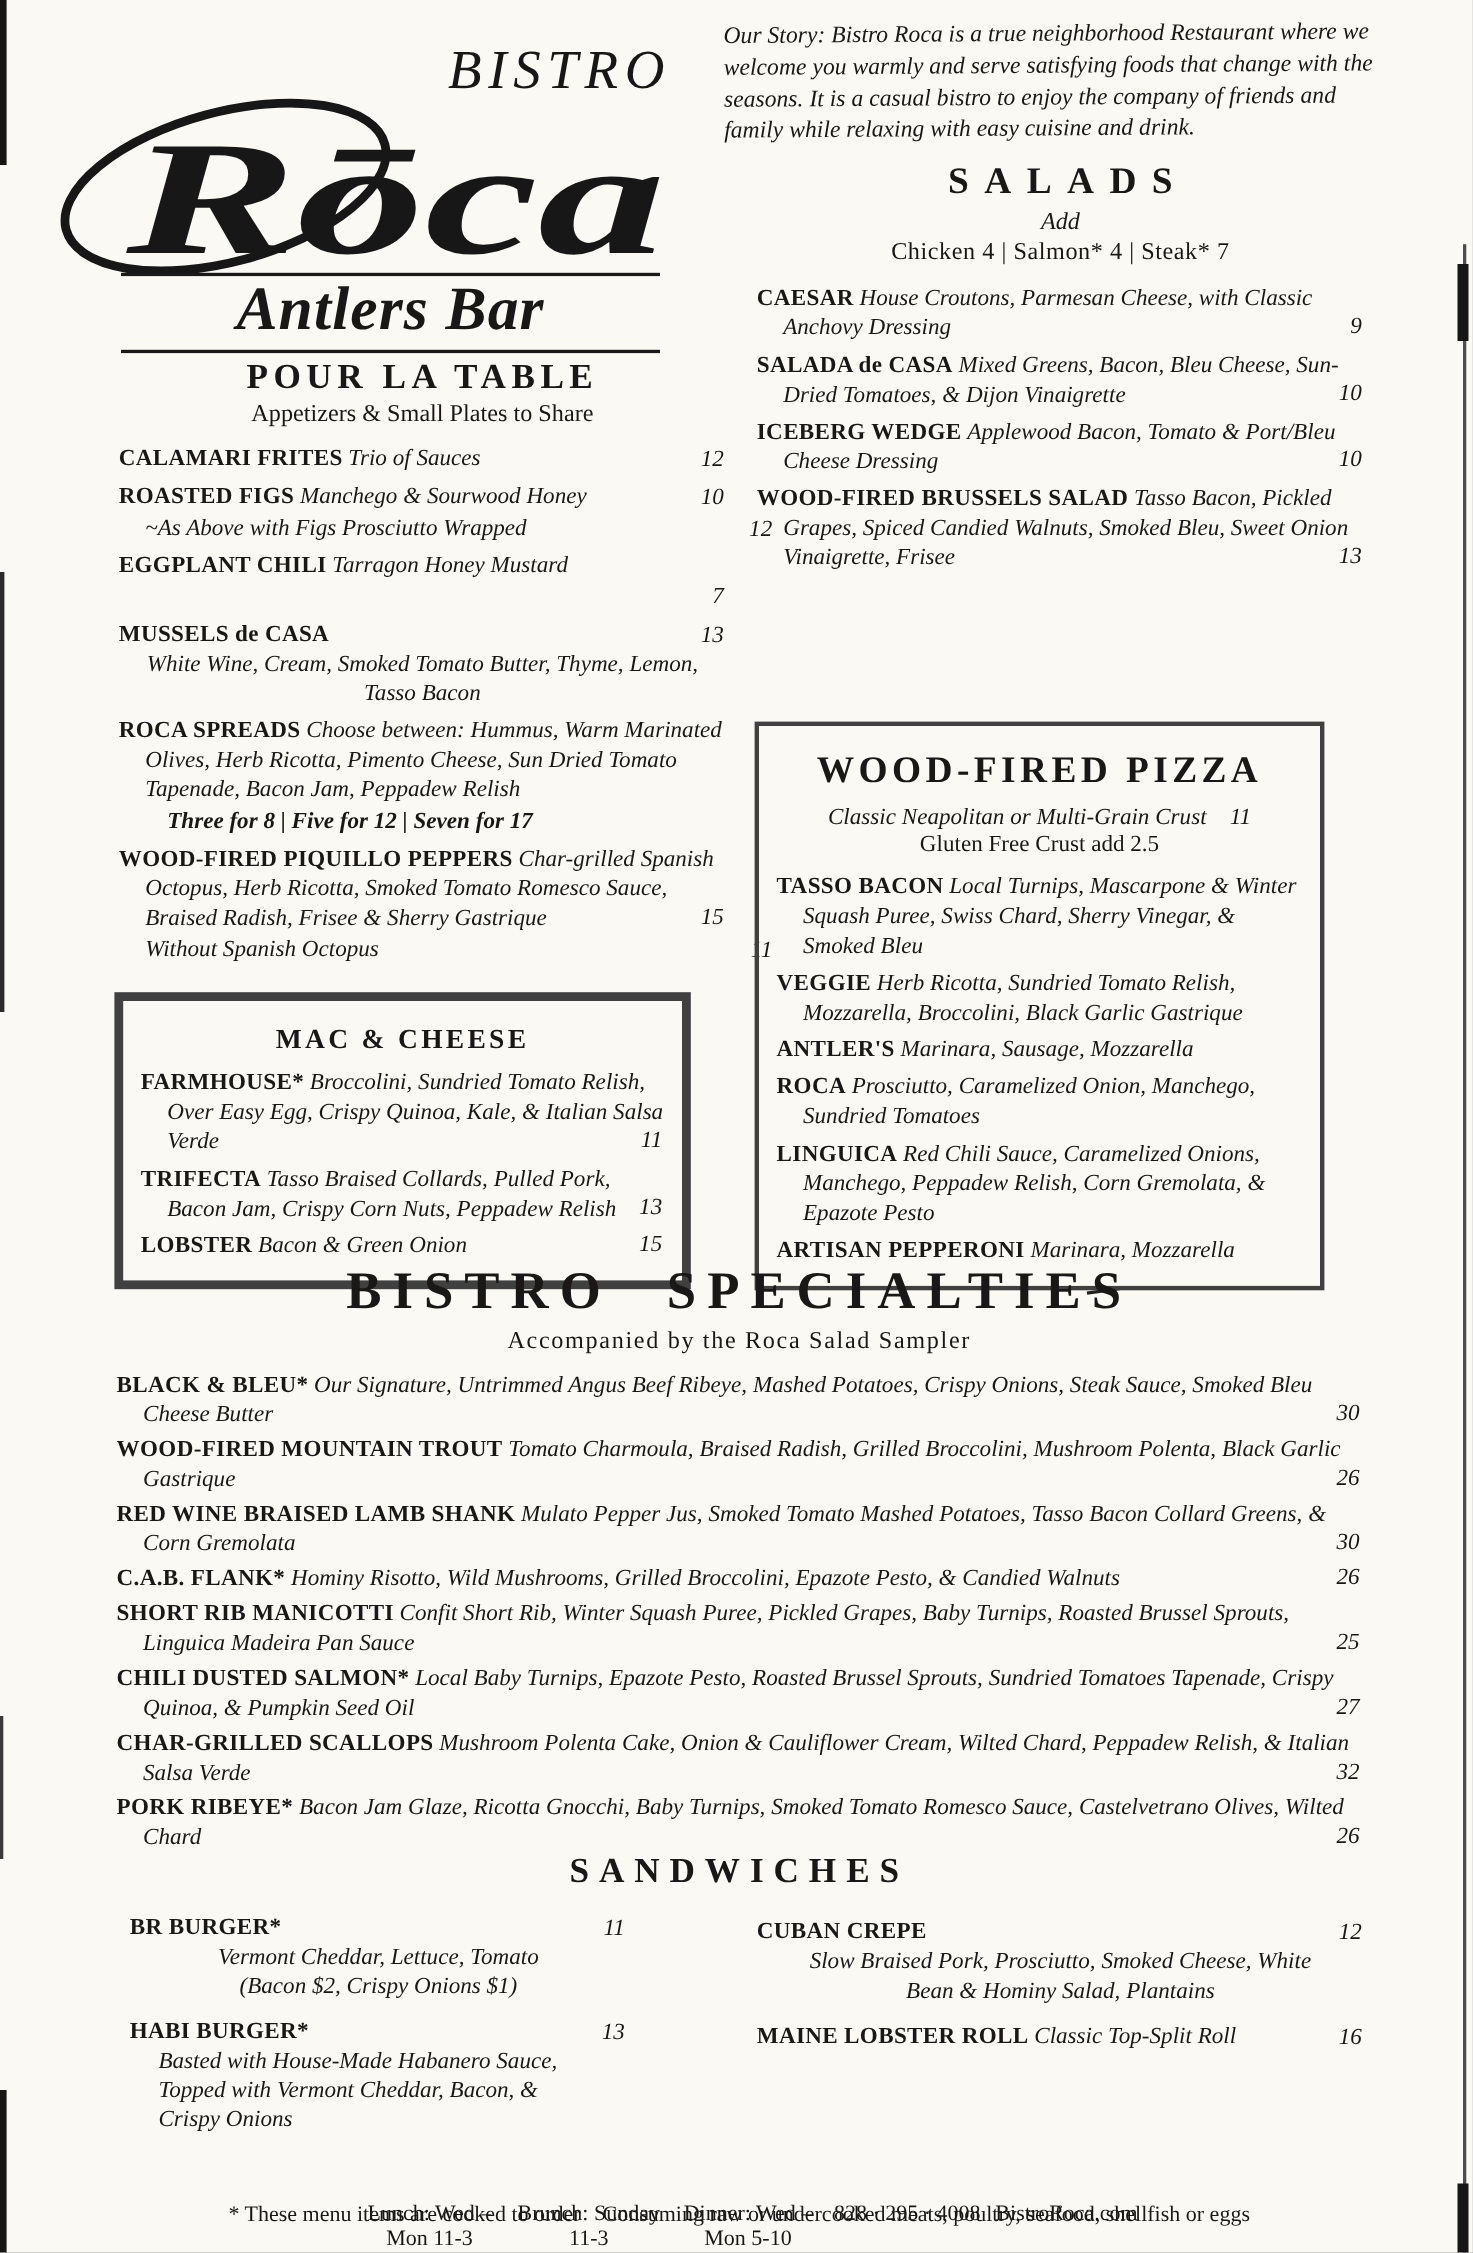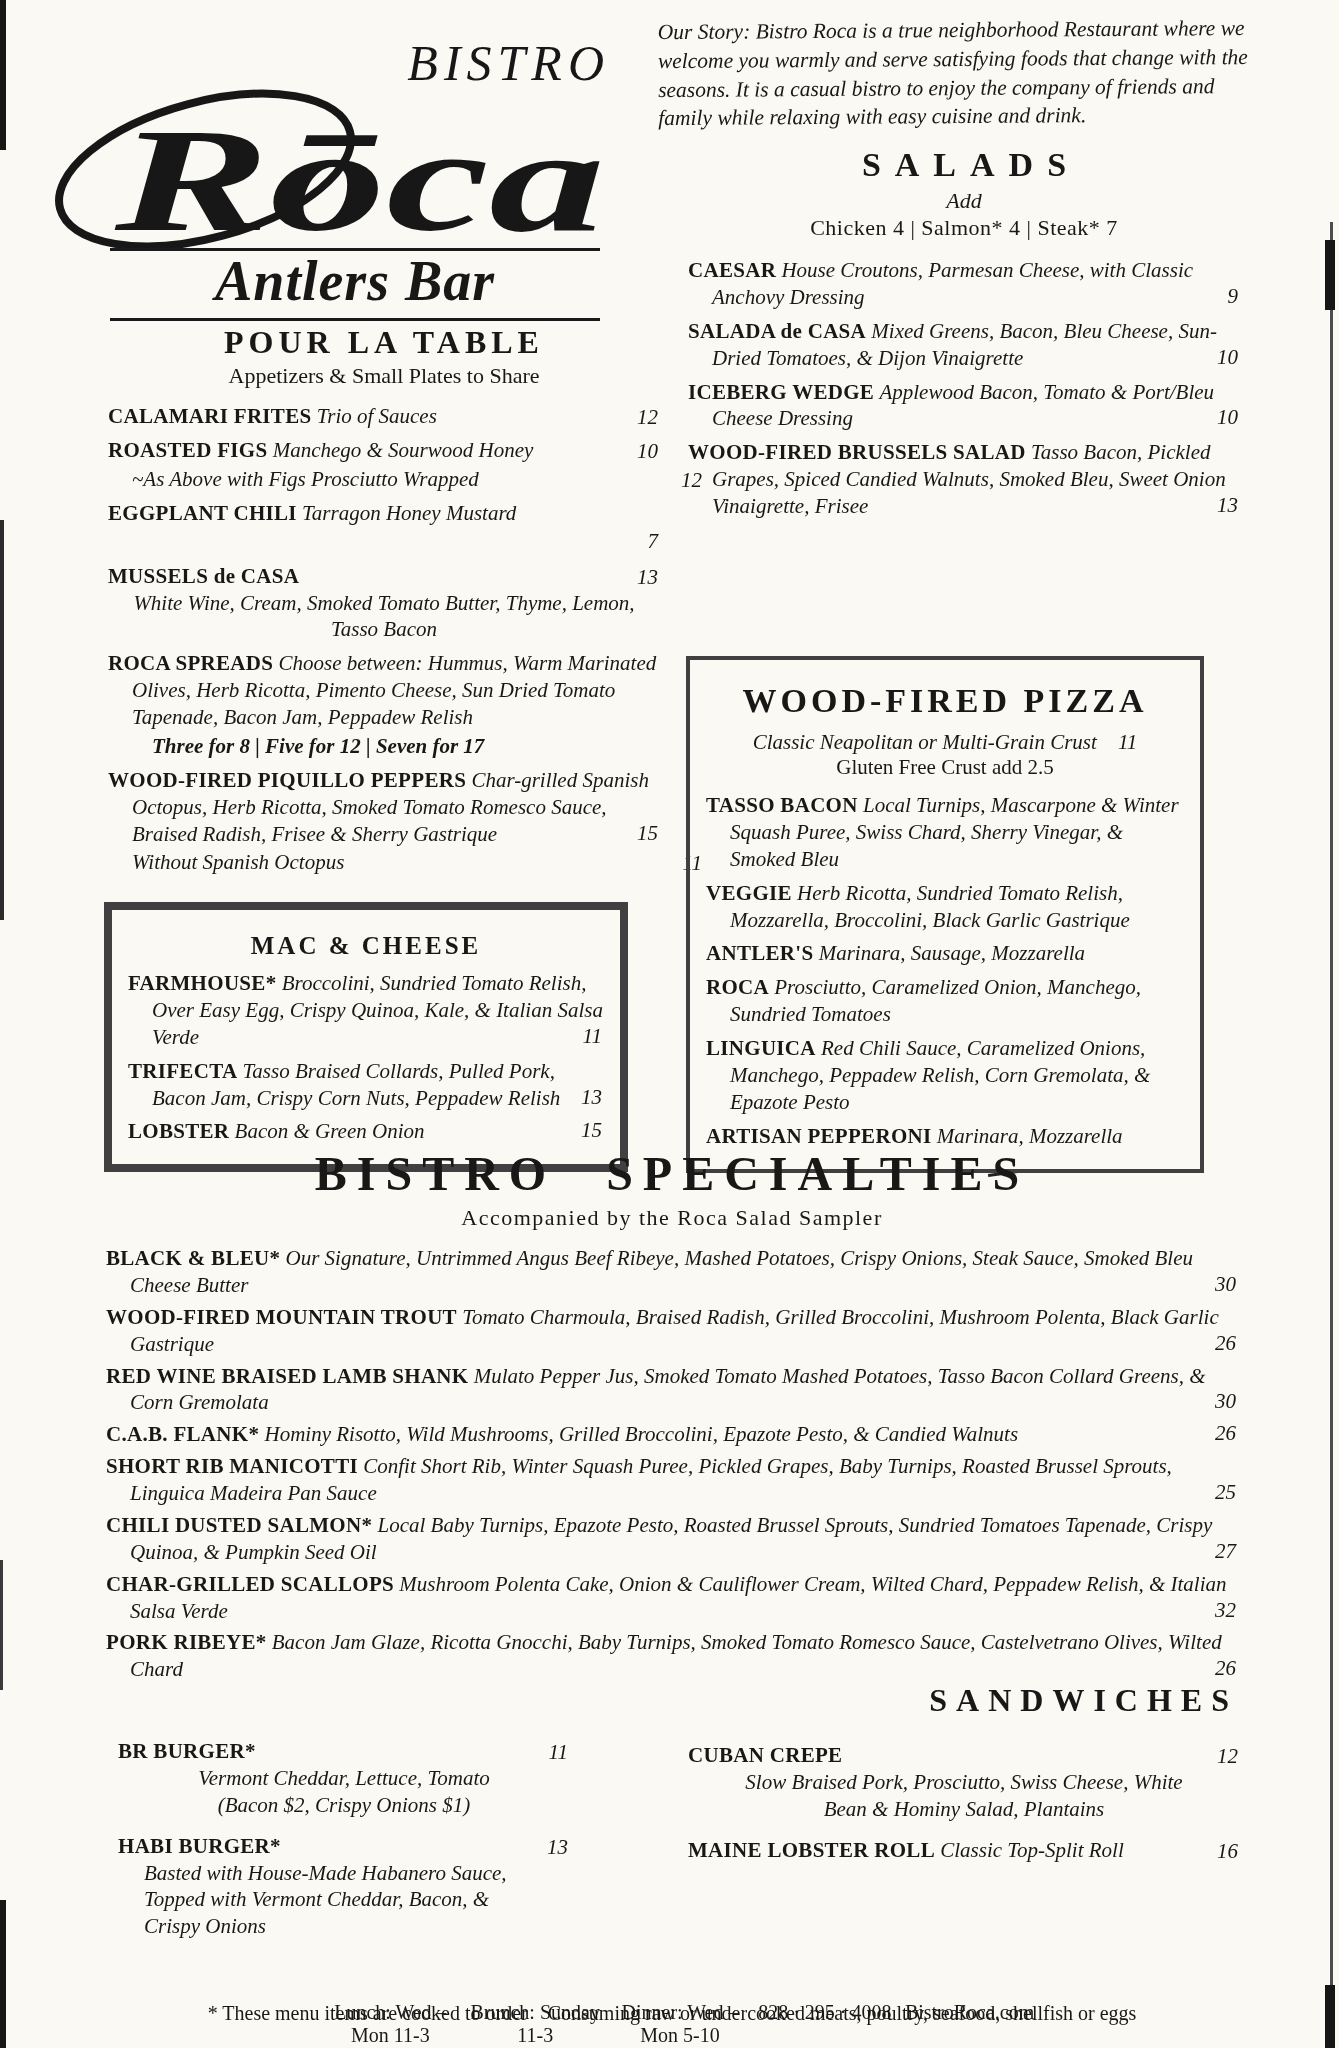--- a/index.html
+++ b/index.html
@@ -70,21 +70,21 @@
   .crust { text-align: center; font-style: italic; font-size: 21px; }
   .gluten { text-align: center; font-size: 21px; margin-bottom: 12px; }
 
   
   .specials { position: absolute; left: 106px; top: 1146px; width: 1132px; }
   .spec-title { text-align: center; font-weight: bold; font-size: 48px; letter-spacing: 10px; word-spacing: 28px; }
   .spec-sub { text-align: center; font-size: 22px; letter-spacing: 1.5px; margin: 4px 0 14px; }
   .specials .item { margin-bottom: 5px; }
 
   
-  .sand-title { position: absolute; left: 106px; top: 1682px; width: 1132px; text-align: right;
+  .sand-title { position: absolute; left: 106px; top: 1682px; width: 1132px; text-align: center;
     font-weight: bold; font-size: 32px; letter-spacing: 9px; }
   .sand-left { position: absolute; left: 118px; top: 1738px; width: 452px; }
   .sand-right { position: absolute; left: 688px; top: 1742px; width: 552px; }
   .sand-gap { margin-bottom: 14px; }
 
   
   .disc { position: absolute; left: 106px; top: 1950px; width: 1132px; text-align: center;
     font-size: 20px; line-height: 1.28; white-space: pre-wrap; }
   .info-grid { position: absolute; left: 318px; top: 2001px; width: 724px;
     display: grid; grid-template-columns: 1fr 1fr 1fr 1fr 1fr; row-gap: 2px; font-size: 20px; }
@@ -366,21 +366,21 @@
       <div class="ldesc">Crispy Onions</div>
     </div>
   </div>
 
   <div class="sand-right">
     <div class="item sand-gap">
       <div class="main">
         <span class="nm">CUBAN CREPE</span>
         <span class="pr top">12</span>
       </div>
-      <div class="cdesc">Slow Braised Pork, Prosciutto, Swiss Cheese, White</div>
+      <div class="cdesc">Slow Braised Pork, Prosciutto, Smoked Cheese, White</div>
       <div class="cdesc">Bean &amp; Hominy Salad, Plantains</div>
     </div>
     <div class="item">
       <div class="main">
         <span class="nm">MAINE LOBSTER ROLL</span>
         <span class="ds">Classic Top-Split Roll</span>
         <span class="pr top">16</span>
       </div>
     </div>
   </div>

